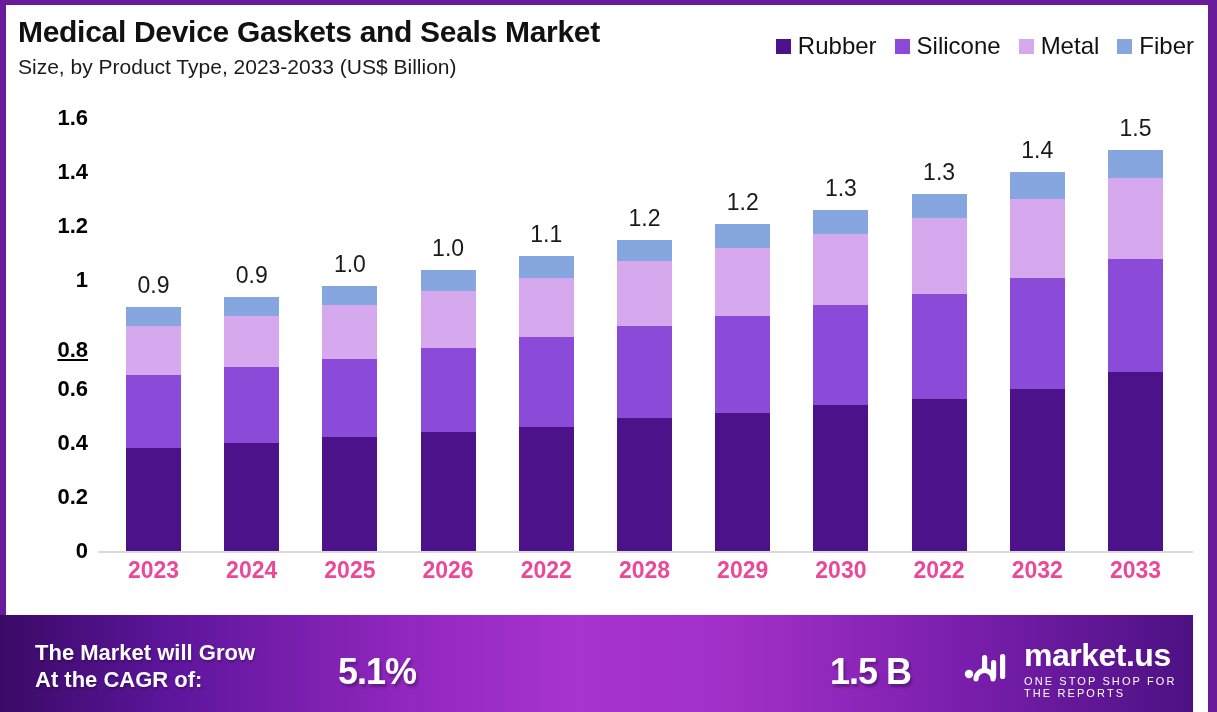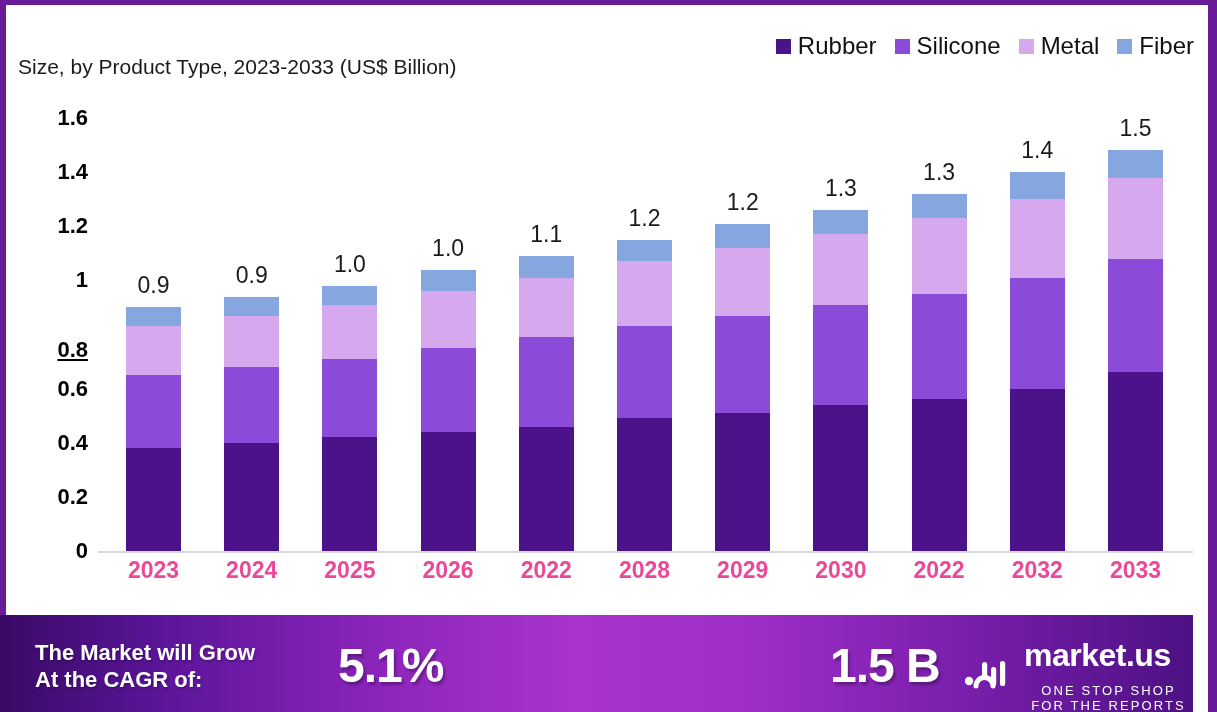--- a/index.html
+++ b/index.html
@@ -92,52 +92,53 @@
        #a833cf 48%, #a02fc8 62%, #7b1fae 80%, #4d1183 100%);
     display:flex; align-items:center;
     overflow:hidden;
   }
   .banner-text {
     color:#ffffff; font-weight:bold; font-size:22px; line-height:1.22;
     text-shadow: 1px 2px 2px rgba(0,0,0,.25);
     white-space:nowrap;
   }
   .banner-big {
-    color:#ffffff; font-weight:bold; font-size:48px;
+    color:#ffffff; font-weight:bold; font-size:36px;
     text-shadow: 2px 3px 3px rgba(0,0,0,.3);
-    white-space:nowrap; letter-spacing:-1px;
+    white-space:nowrap; letter-spacing:-1px;margin-top:13px;
   }
   .b1 { position:absolute; left:35px; top:25px; }
   .b2 { position:absolute; left:338px; top:23px; }
   .b3 { position:absolute; left:492px; top:25px; }
   .b4 { position:absolute; left:830px; top:23px; }
 
   .logo { position:absolute; left:963px; top:24px; display:flex; align-items:center; gap:9px; }
   .logo-mark { width:52px; height:40px; display:block; }
   .logo-text-wrap { display:flex; flex-direction:column; }
   .logo-word {
     color:#ffffff; font-weight:bold; font-size:32px; line-height:1;
     letter-spacing:-0.5px;
   }
   .logo-tag {
-    color:#ffffff; font-size:13px; letter-spacing:2.1px;
-    margin-top:12px; font-weight:normal;text-align:center;
+    color:#ffffff; font-size:11px; letter-spacing:2.1px;
+    margin-top:4px; font-weight:normal;
   }
 </style>
 </head>
 <body>
 
 <div id="root">
 
   <div class="frame-left"></div>
   <div class="frame-right"></div>
   <div class="frame-top"></div>
 
   <div class="canvas">
 
+    <div class="title">Medical Device Gaskets and Seals Market</div>
     <div class="subtitle">Size, by Product Type, 2023-2033 (US$ Billion)</div>
 
     <div class="legend" id="legend">
         <div class="legend-item">
           <span class="legend-swatch" style="background: rgb(75, 18, 137);"></span>
           <span class="legend-label">Rubber</span>
         </div>
         <div class="legend-item">
           <span class="legend-swatch" style="background: rgb(139, 75, 216);"></span>
           <span class="legend-label">Silicone</span>

